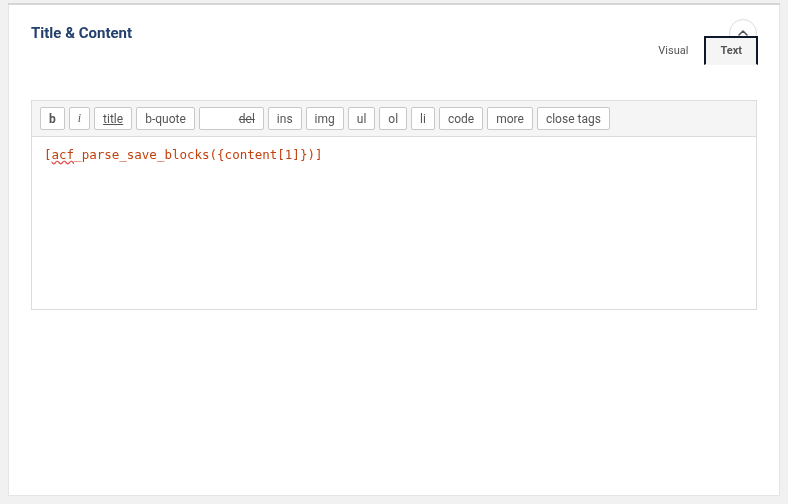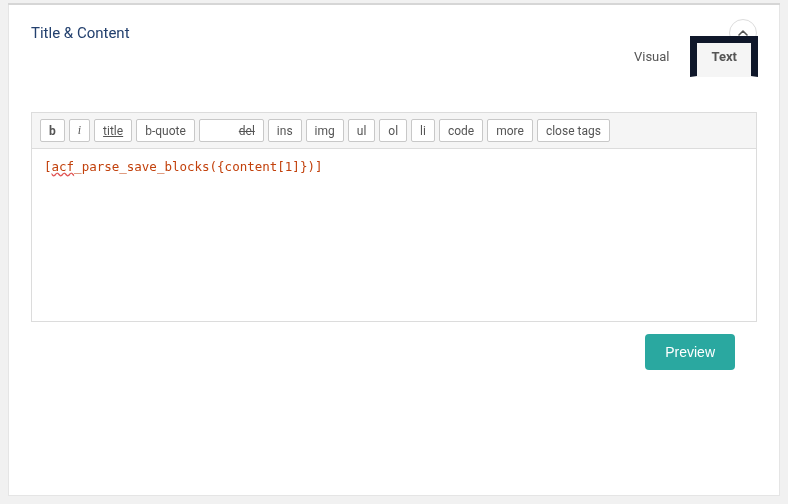--- a/index.html
+++ b/index.html
@@ -33,21 +33,21 @@
     background: #d6d6d6;
   }
   .panel-header {
     display: flex;
     align-items: center;
     justify-content: space-between;
     padding: 14px 22px 8px 22px;
   }
   .panel-title {
     color: #23406e;
-    font-weight: 400;
+    font-weight: 700;
     font-size: 15px;
   }
   .collapse-btn {
     width: 28px;
     height: 28px;
     border: 1px solid #dcdcdc;
     border-radius: 50%;
     background: #fff;
     display: flex;
     align-items: center;
@@ -77,23 +77,23 @@
   .editor-tabs {
     display: flex;
     justify-content: flex-end;
     background: transparent;
     margin-top: -30px;
     margin-right: -1px;
     margin-bottom: 1px;
   }
   .editor-tab {
     padding: 6px 14px;
-    font-size: 13px;
+    font-size: 11px;
     color: #555;
-    border: 7px solid #0f172a;
+    border: 2px solid #0f172a;
     background: #ebebeb;
     cursor: pointer;
     position: relative;
     top: 1px;
   }
   .editor-tab.active {
     background: #f5f5f5;
     border-bottom: 1px solid #f5f5f5;
     font-weight: bold;
   }
@@ -189,18 +189,15 @@
           <button class="tool-btn">ul</button>
           <button class="tool-btn">ol</button>
           <button class="tool-btn">li</button>
           <button class="tool-btn">code</button>
           <button class="tool-btn">more</button>
           <button class="tool-btn">close tags</button>
         </div>
         <div class="editor-area" contenteditable="true" spellcheck="false" style=""><span>[</span><span class="redsquiggle">acf</span><span>_parse_save_blocks({content[1]})]</span></div>
       </div>
 
-      <div class="panel-footer">
-        <button class="preview-btn">Preview</button>
-      </div>
     </div>
   </div>
 </div>
 
 </body></html>

